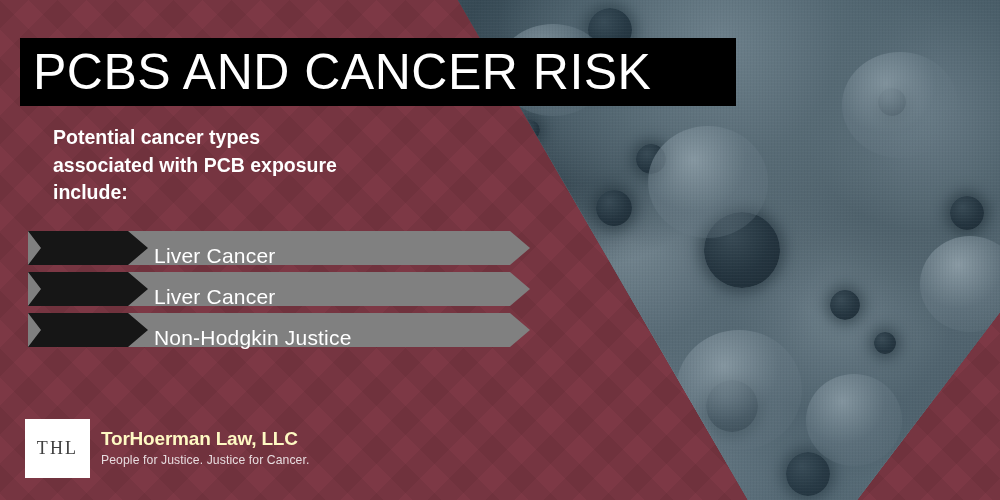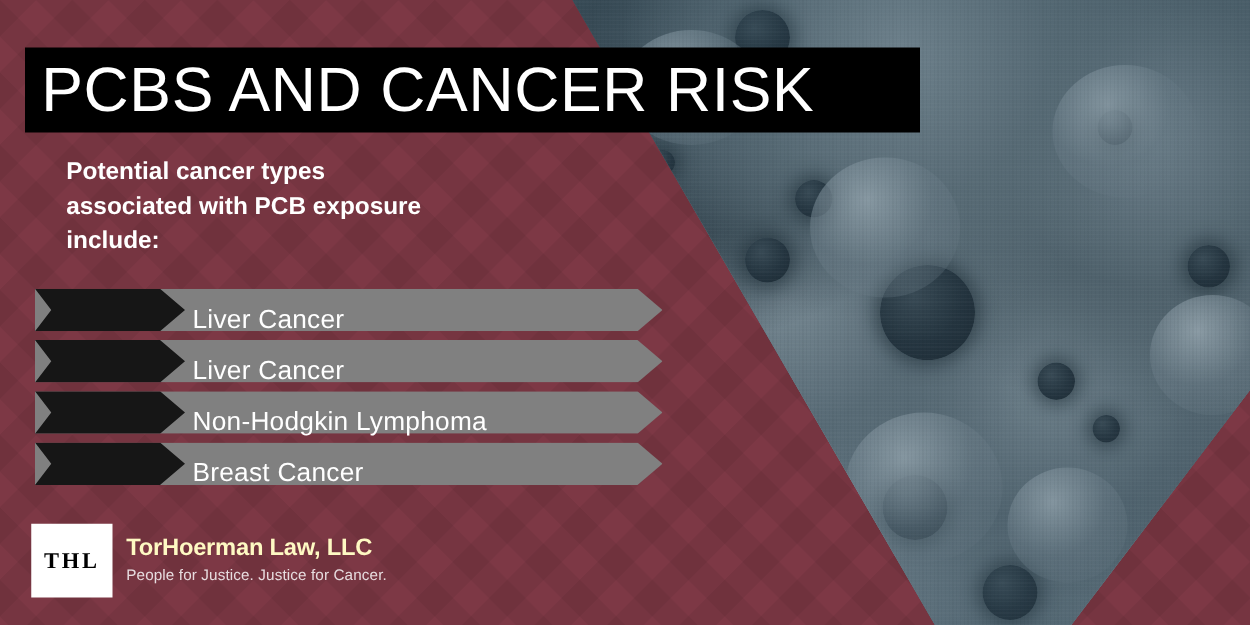--- a/index.html
+++ b/index.html
@@ -167,23 +167,23 @@
   }
   #logo-mark {
     width: 65px;
     height: 59px;
     background: #ffffff;
     display: flex;
     align-items: center;
     justify-content: center;
   }
   #logo-mark-text {
-    color: #000000;
+    color: #404040;
     font-size: 18px;
-    font-weight: bold;
+    font-weight: normal;
     letter-spacing: 2.2px;
     font-family: "Liberation Serif", serif;
   }
   #logo-words {
     padding-left: 11px;
     display: flex;
     flex-direction: column;
     justify-content: center;
   }
   #logo-firm-name {
@@ -254,28 +254,23 @@
 
     <div class="list-row">
       <div class="row-bar"></div>
       <div class="row-chevron"></div>
       <div class="row-label">Liver Cancer</div>
     </div>
 
     <div class="list-row">
       <div class="row-bar"></div>
       <div class="row-chevron"></div>
-      <div class="row-label">Non-Hodgkin Lymphoma</div>
-    </div>
-
-    <div class="list-row">
-      <div class="row-bar"></div>
-      <div class="row-chevron"></div>
-      <div class="row-label">Breast Cancer</div>
-    </div>
+      <div class="row-label">Non-Hodgkin Justice</div>
+    </div>
+
 
   </div>
 
   <div id="logo-block">
     <div id="logo-mark">
       <span id="logo-mark-text">THL</span>
     </div>
     <div id="logo-words">
       <div id="logo-firm-name">TorHoerman Law, LLC</div>
       <div id="logo-tagline">People for Justice. Justice for Cancer.</div>

